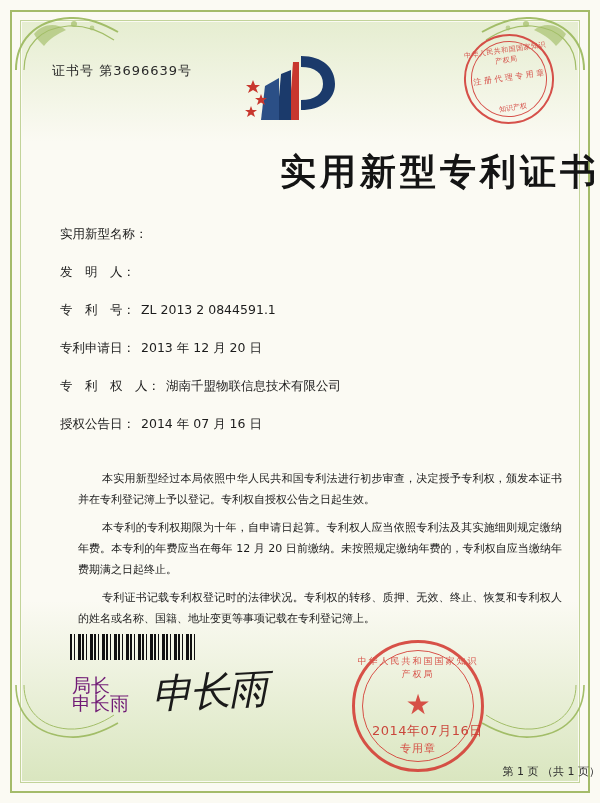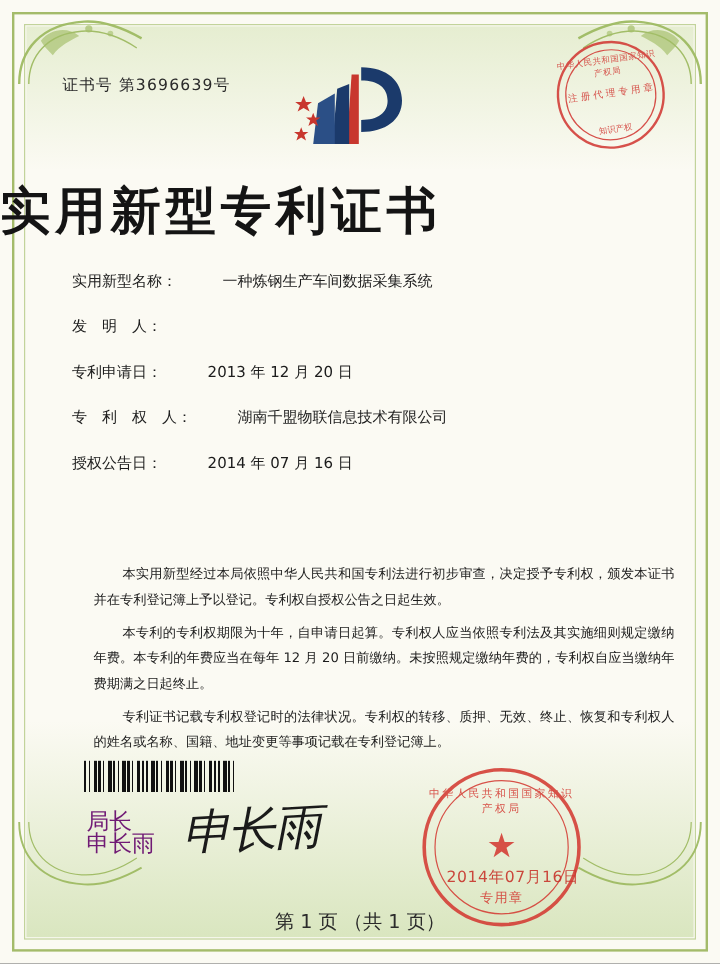--- a/index.html
+++ b/index.html
@@ -115,42 +115,41 @@
     left: 0; right: 0; bottom: 9px;
     text-align: center;
     font-size: 7px;
   }
 
   
   .main-title {
     position: absolute;
     left: 0; right: 0;
     top: 148px;
-    text-align: left;
-    font-size: 42px;
+    text-align: right;
+    font-size: 36px;
     font-weight: bold;
     letter-spacing: 4px;
     color: #141414;
     font-family: "DejaVu Sans", "Liberation Sans", sans-serif;
   }
 
   
   .fields {
     position: absolute;
     left: 60px;
     top: 226px;
     width: 480px;
   }
   .field-row {
     display: flex;
     align-items: baseline;
     margin-bottom: 21px;
     font-size: 12.5px;
     color: #1c1c1c;
-    gap: 32px;
   }
   .field-label {
     white-space: nowrap;
     margin-right: 6px;
   }
   .field-value {
     white-space: nowrap;
   }
 
   
@@ -257,22 +256,22 @@
     opacity: .9;
     letter-spacing: .5px;
     text-align: right;
   }
 
   
   .page-footer {
     position: absolute;
     left: 0; right: 0;
     bottom: 24px;
-    text-align: center;
-    font-size: 16px;
+    text-align: right;
+    font-size: 11px;
     color: #2b2b2b;
   }
 </style>
 </head>
 <body>
 
 <div class="page">
 
   <div class="tint-top"></div>
   <div class="tint-bottom"></div>
@@ -333,24 +332,27 @@
     <div class="mid">注 册
 代 理 专 用 章</div>
     <div class="bot">知识产权</div>
   </div>
 
   <div class="main-title">实用新型专利证书</div>
 
   <div class="fields">
     <div class="field-row">
       <span class="field-label">实用新型名称：</span>
-      <span class="field-value">一种炼钢生产车间数据采集系统</span>
     </div>
     <div class="field-row">
       <span class="field-label">发　明　人：</span>
+    </div>
+    <div class="field-row">
+      <span class="field-label">专　利　号：</span>
+      <span class="field-value">ZL 2013 2 0844591.1</span>
     </div>
     <div class="field-row">
       <span class="field-label">专利申请日：</span>
       <span class="field-value">2013 年 12 月 20 日</span>
     </div>
     <div class="field-row">
       <span class="field-label">专　利　权　人：</span>
       <span class="field-value">湖南千盟物联信息技术有限公司</span>
     </div>
     <div class="field-row">

